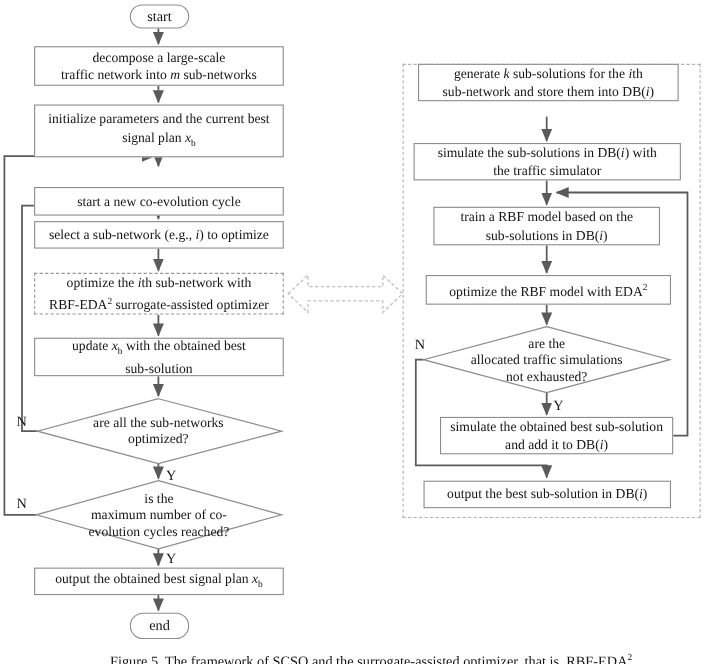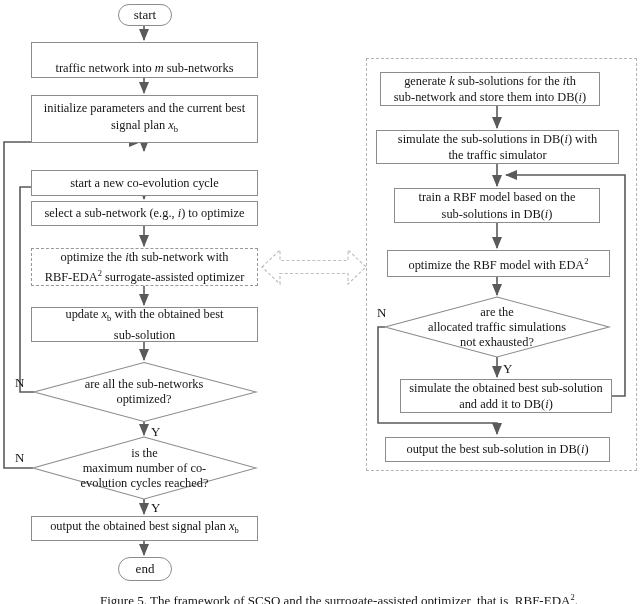--- a/index.html
+++ b/index.html
@@ -61,21 +61,21 @@
 </svg>
 
 <div class="abs container" style="left:366px;top:58px;width:271px;height:413px;"></div>
 
 <div class="abs oval" style="left:118px;top:4px;width:54px;height:22px;justify-content:center;">
   <span>start</span>
 </div>
 
 <div class="abs box" style="left:31px;top:42px;width:227px;height:36px;">
   <div class="txt">
-    <br>
+    <span>decompose a large-scale</span><br>
     <span>traffic network into </span><i>m</i><span> sub-networks</span>
   </div>
 </div>
 
 <div class="abs box" style="left:31px;top:95px;width:227px;height:48px;">
   <div class="txt">
     <span>initialize parameters and the current best</span><br>
     <span>signal plan </span><i>x</i><sub>b</sub>
   </div>
 </div>
@@ -127,21 +127,21 @@
 
 <div class="abs oval" style="left:118px;top:557px;width:54px;height:24px;">
   <span>end</span>
 </div>
 
 <div class="abs lbl" style="left:15px;top:376px;">N</div>
 <div class="abs lbl" style="left:151px;top:425px;">Y</div>
 <div class="abs lbl" style="left:15px;top:451px;">N</div>
 <div class="abs lbl" style="left:151px;top:501px;">Y</div>
 
-<div class="abs box" style="left:380px;top:72px;width:220px;height:34px;">
+<div class="abs box" style="left:380px;top:58px;width:237px;height:34px;">
   <div class="txt">
     <span>generate </span><i>k</i><span> sub-solutions for the </span><i>i</i><span>th</span><br>
     <span>sub-network and store them into DB(</span><i>i</i><span>)</span>
   </div>
 </div>
 
 <div class="abs box" style="left:376px;top:130px;width:243px;height:34px;">
   <div class="txt">
     <span>simulate the sub-solutions in DB(</span><i>i</i><span>) with</span><br>
     <span>the traffic simulator</span>

